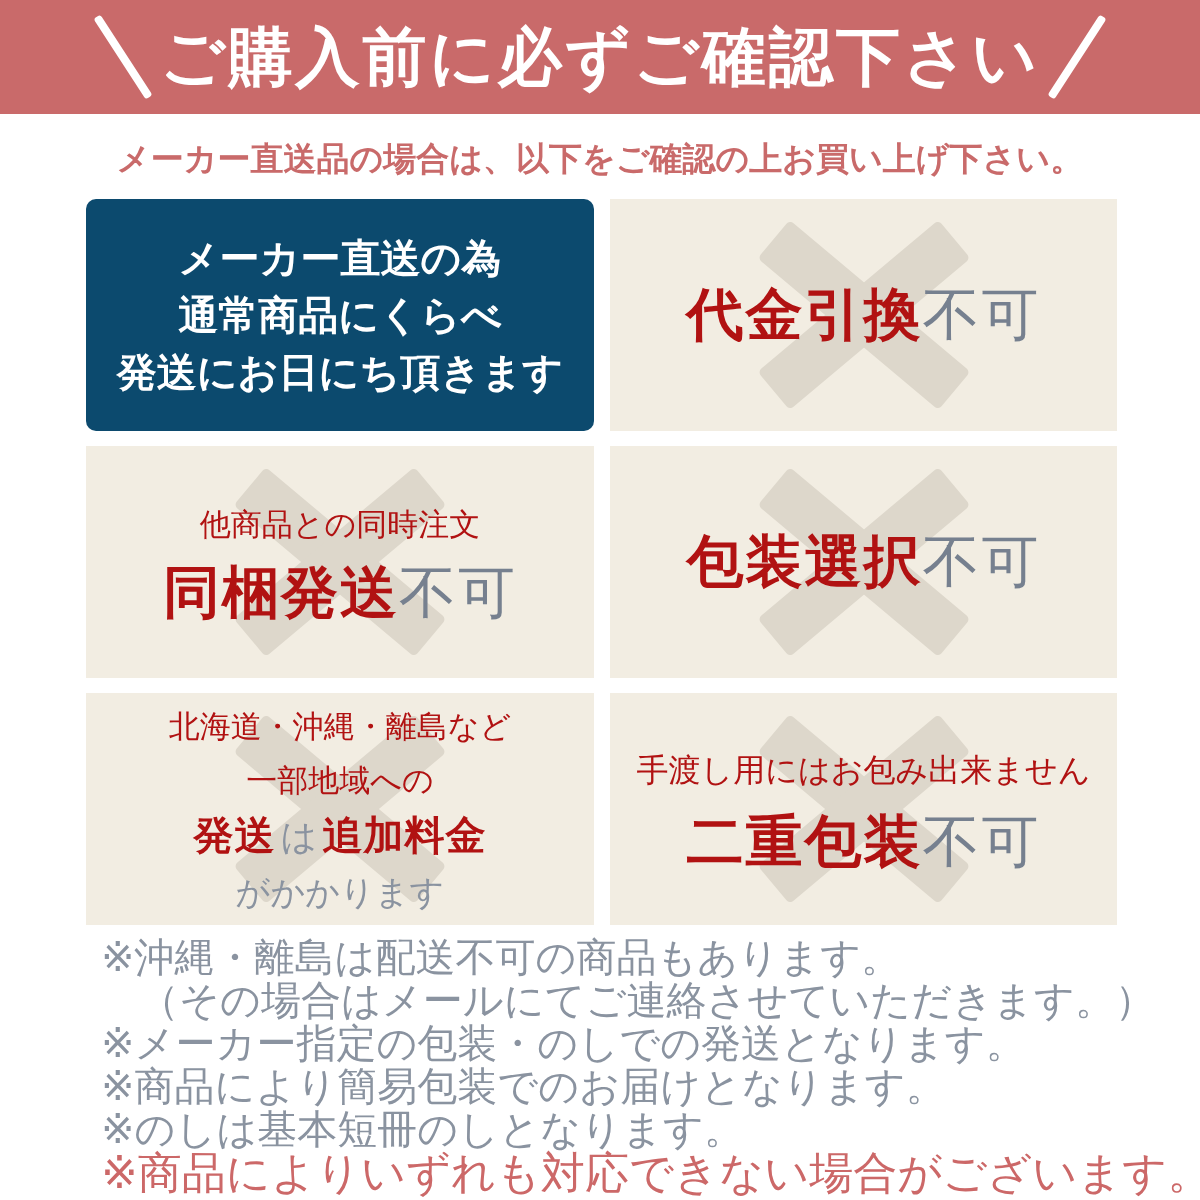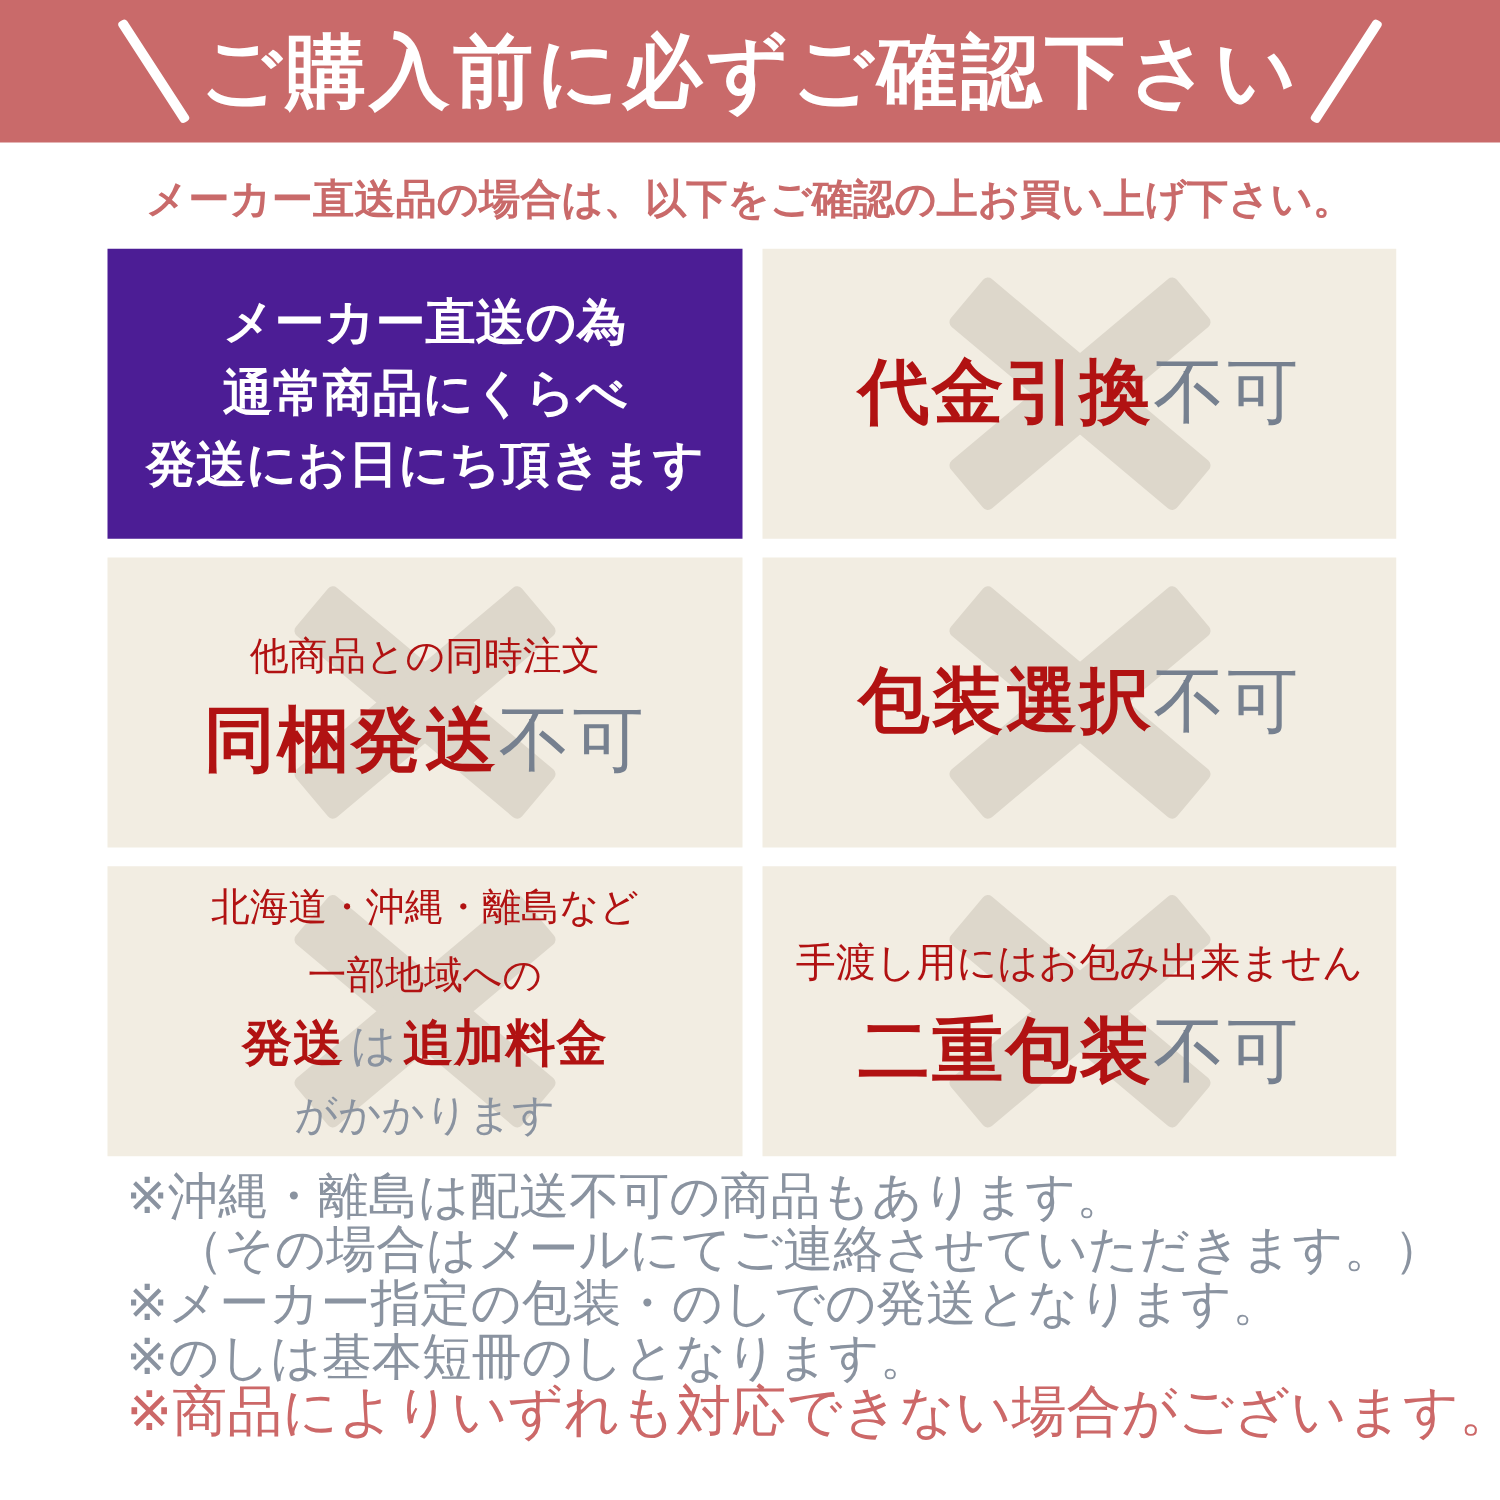--- a/index.html
+++ b/index.html
@@ -43,21 +43,21 @@
     grid-template-columns:508px 507px;
     grid-auto-rows:232px;
     column-gap:16px;row-gap:15px;
   }
   .box{
     position:relative;
     display:flex;flex-direction:column;
     align-items:center;justify-content:center;
     overflow:hidden;
   }
-  .box--highlight{background:#4c1d95;}
+  .box--highlight{background:#0c4a6e;border-radius:10px;}
   .box--beige{background:#F2EDE2;}
 
   .hl-line{
     margin:0;color:#ffffff;font-size:40px;font-weight:bold;
     line-height:57px;white-space:nowrap;
   }
 
   
   .xmark{position:absolute;left:0;top:0;width:100%;height:100%;pointer-events:none;}
   .xbar{
@@ -188,17 +188,18 @@
         </p>
       </div>
     </div>
 
   </div>
 
   <footer class="notes">
     <p class="note">※沖縄・離島は配送不可の商品もあります。</p>
     <p class="note note--indent">（その場合はメールにてご連絡させていただきます。）</p>
     <p class="note">※メーカー指定の包装・のしでの発送となります。</p>
+    <p class="note">※商品により簡易包装でのお届けとなります。</p>
     <p class="note">※のしは基本短冊のしとなります。</p>
     <p class="note note--red">※商品によりいずれも対応できない場合がございます。</p>
   </footer>
 
 </div>
 
 </body></html>

